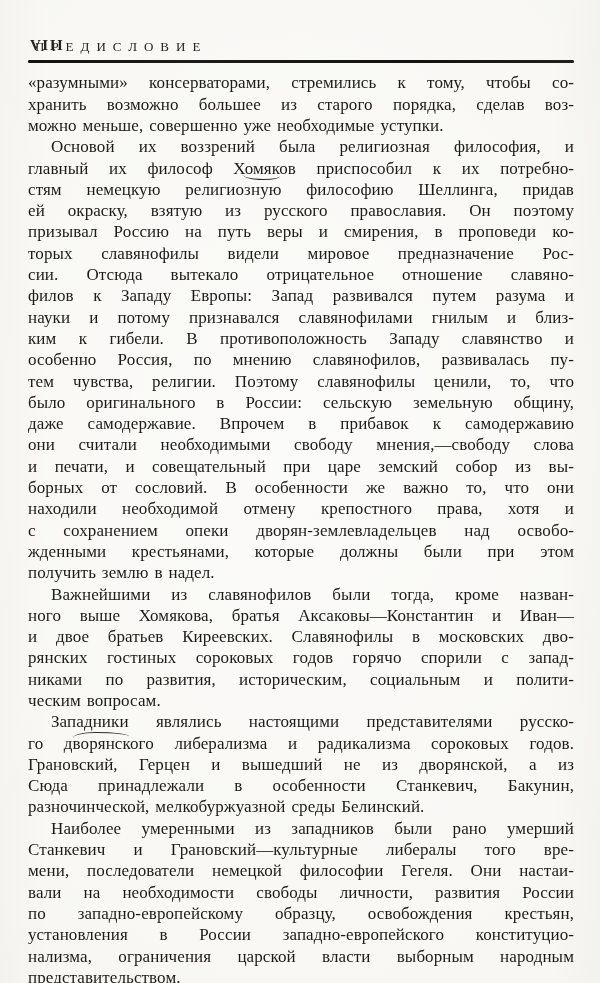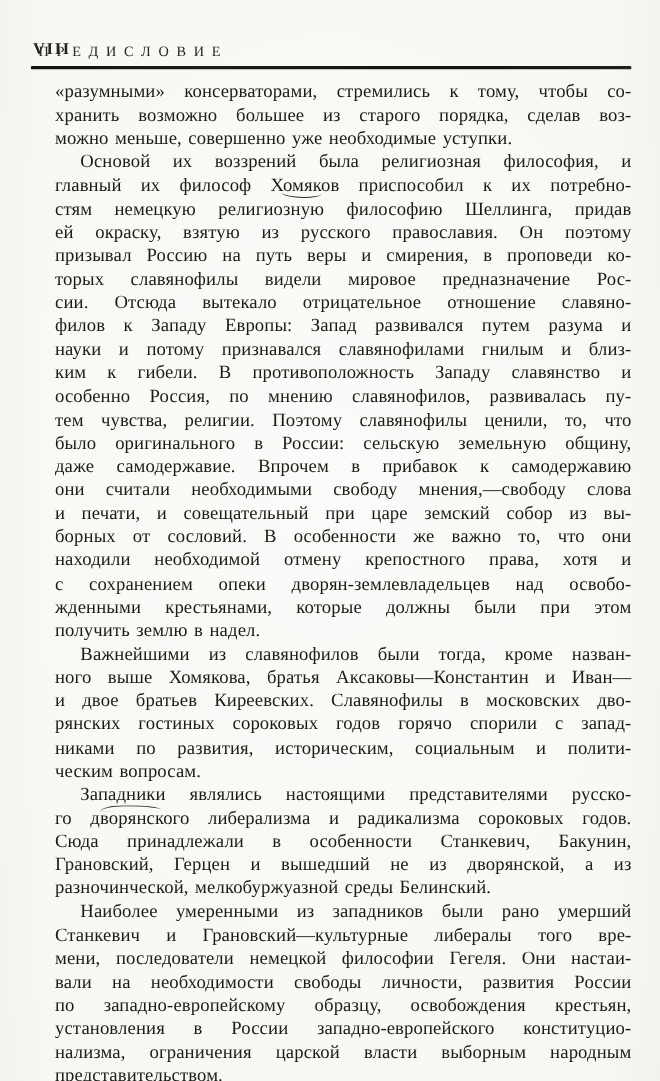--- a/index.html
+++ b/index.html
@@ -58,21 +58,20 @@
     font-size: 17px;
     line-height: 21.3px;
     word-spacing: 0.09em;
     letter-spacing: 0.1px;
   }
   .para { margin: 0; }
   .line {
     text-align: justify;
     text-align-last: justify;
     white-space: normal;
-    margin-left: 22px;
   }
   .line.last { text-align-last: left; }
   .line.first { padding-left: 23px; }
   
   .mark-underline { position: relative; }
   .mark-underline::after {
     content: "";
     position: absolute;
     left: 16%;
     right: 26%;
@@ -135,22 +134,22 @@
         <div class="line first">Важнейшими из славянофилов были тогда, кроме назван-</div>
         <div class="line">ного выше Хомякова, братья Аксаковы—Константин и Иван—</div>
         <div class="line">и двое братьев Киреевских. Славянофилы в московских дво-</div>
         <div class="line">рянских гостиных сороковых годов горячо спорили с запад-</div>
         <div class="line">никами по развития, историческим, социальным и полити-</div>
         <div class="line last">ческим вопросам.</div>
       </div>
       <div class="para">
         <div class="line first">Западники являлись настоящими представителями русско-</div>
         <div class="line">го <span class="mark-overline">дворянского</span> либерализма и радикализма сороковых годов.</div>
+        <div class="line">Грановский, Герцен и вышедший не из дворянской, а из</div>
         <div class="line">Сюда принадлежали в особенности Станкевич, Бакунин,</div>
-        <div class="line">Грановский, Герцен и вышедший не из дворянской, а из</div>
         <div class="line last">разночинческой, мелкобуржуазной среды Белинский.</div>
       </div>
       <div class="para">
         <div class="line first">Наиболее умеренными из западников были рано умерший</div>
         <div class="line">Станкевич и Грановский—культурные либералы того вре-</div>
         <div class="line">мени, последователи немецкой философии Гегеля. Они настаи-</div>
         <div class="line">вали на необходимости свободы личности, развития России</div>
         <div class="line">по западно-европейскому образцу, освобождения крестьян,</div>
         <div class="line">установления в России западно-европейского конституцио-</div>
         <div class="line">нализма, ограничения царской власти выборным народным</div>

